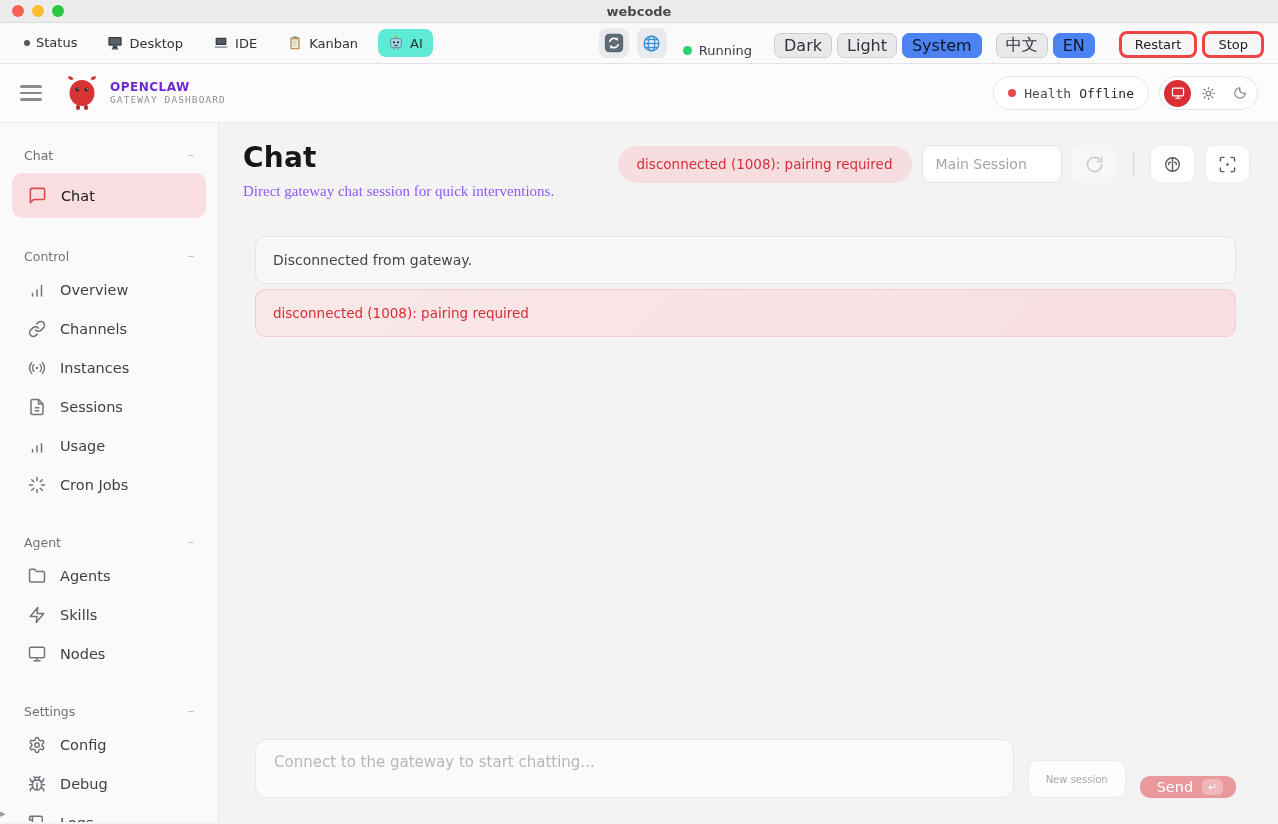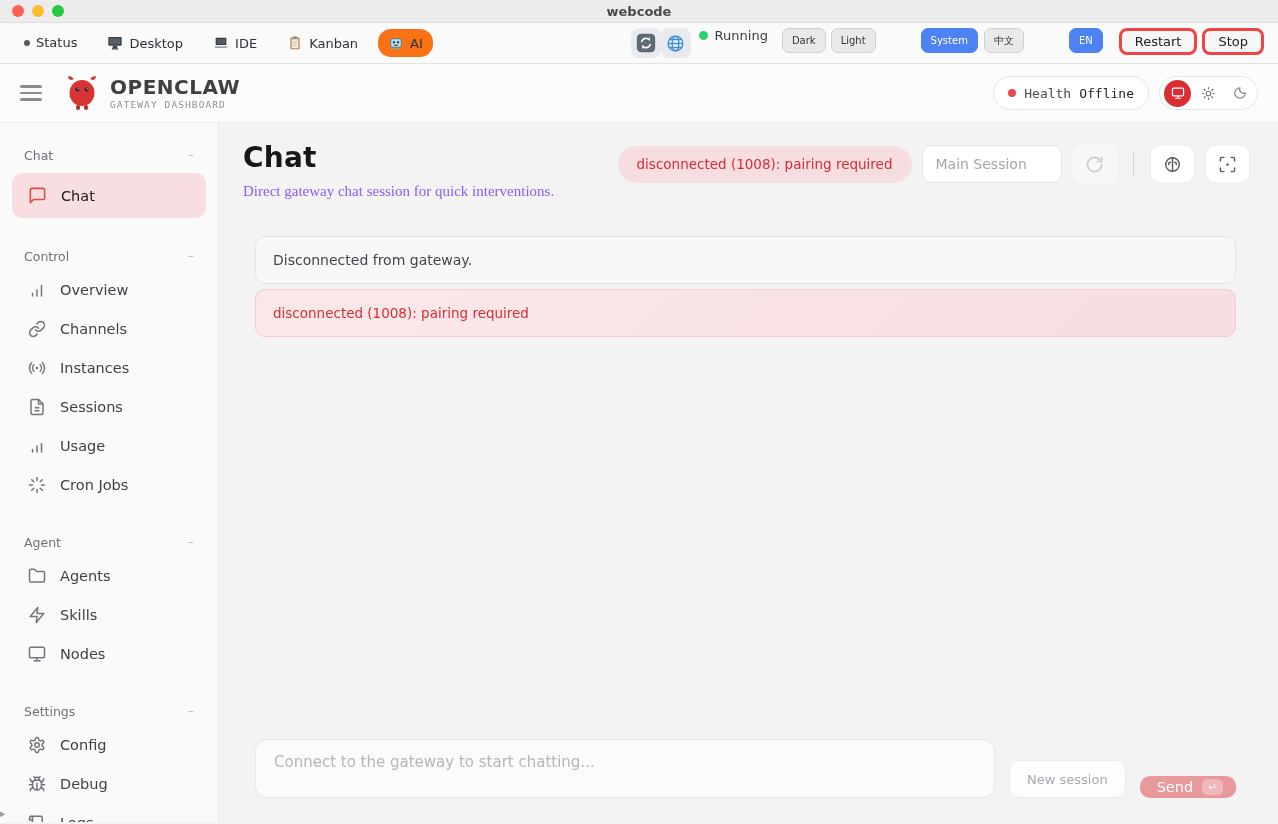--- a/index.html
+++ b/index.html
@@ -15,41 +15,41 @@
   .light { width:12px; height:12px; border-radius:50%; }
   .light.red{ background:#ff5f57; } .light.yellow{ background:#febc2e; } .light.green{ background:#28c840; }
   .win-title { position:absolute; left:0; right:0; text-align:center; font-size:13px; font-weight:bold; color:#4a4a4a; }
 
   
   .toolbar { height:41px; background:#fafafb; border-bottom:1px solid #e3e3e5;
     display:flex; align-items:center; padding:0 14px; }
   .tabs { display:flex; align-items:flex-start; gap:10px; }
   .tab { display:flex; align-items:center; gap:6px; font-size:13px; color:#2f3237;
     padding:6px 10px; border-radius:8px; cursor:default; }
-  .tab.active { background:#f97316;border-radius:13px; }
+  .tab.active { background:#5eead4; }
   .tab .dot { width:6px; height:6px; border-radius:50%; background:#55585e; }
-  .toolbar-right { margin-left:auto; display:flex; align-items:flex-start; }
+  .toolbar-right { margin-left:auto; display:flex; align-items:flex-end; gap:8px; }
   .tb-iconbtn { width:30px; height:30px; border-radius:8px; background:#e8eaed;
     display:flex; align-items:center; justify-content:center; border:none; }
   .running { display:flex; align-items:center; gap:7px; font-size:13px; color:#3a3d42; margin:0 8px; }
   .running .dot { width:9px; height:9px; border-radius:50%; background:#2fd06b; }
   .pillbtn { height:25px; padding:0 9px; border-radius:7px; background:#e9e9eb; border:1px solid #cfcfd3;
-    font-size:10px; color:#2f3237; font-family:inherit; }
-  .pillbtn.blue { background:#4c82f2; border-color:#4c82f2; color:#ffffff;margin-left:40px; }
+    font-size:16px; color:#2f3237; font-family:inherit; }
+  .pillbtn.blue { background:#4c82f2; border-color:#4c82f2; color:#0f172a; }
   .actbtn { height:27px; padding:0 13px; border-radius:8px; background:#f6f6f7; border:3px solid #ef4444;
     font-size:13px; color:#222; font-family:inherit; }
   .grp { display:flex; gap:5px; margin-left:6px; }
 
   
   .app-header { height:59px; background:#fcfcfd; border-bottom:1px solid #ebebed;
     display:flex; align-items:center; padding:0 20px; }
   .burger { width:22px; display:flex; flex-direction:column; gap:4px; margin-right:22px; cursor:pointer; }
   .burger span { height:2.5px; background:#8a8a8f; border-radius:2px; }
   .brand { display:flex; align-items:center; gap:10px; }
-  .brand-name { font-size:20px; font-weight:800; letter-spacing:.5px; color:#404040; line-height:1.15; }
+  .brand-name { font-size:12px; font-weight:800; letter-spacing:.5px; color:#6d28d9; line-height:1.15; }
   .brand-sub { font-size:9.5px; letter-spacing:1.1px; color:#8e9196; }
   .header-right { margin-left:auto; display:flex; align-items:center; gap:10px; }
   .health-pill { height:34px; border:1px solid #e6e6e9; background:#fff; border-radius:17px;
     display:flex; align-items:center; gap:8px; padding:0 14px; }
   .health-pill .dot { width:8px; height:8px; border-radius:50%; background:#e5484d; }
   .health-label { font-size:13px; color:#4a4a50; }
   .health-value { font-size:13px; color:#26262b; }
   .theme-pill { height:34px; border:1px solid #e6e6e9; background:#fff; border-radius:17px;
     display:flex; align-items:center; gap:4px; padding:0 4px; }
   .theme-btn { width:27px; height:27px; border-radius:50%; border:none; background:transparent;
@@ -94,21 +94,21 @@
   .msg.info { background:#f7f7f8; border:1px solid #e5e5e9; color:#45454c; }
   .msg.error { margin-top:5px; border:1px solid #f2ccd0; color:#d92d36; font-size:13.5px;
     background:linear-gradient(135deg,#fae8e9,#f7dee0); }
   .spacer { flex:1; }
 
   .composer { display:flex; align-items:flex-end; gap:14px; }
   .composer textarea { flex:1; height:59px; border:1px solid #e7e7ea; border-radius:12px; background:#fbfbfc;
     font-family:inherit; font-size:15px; color:#45454c; padding:13px 18px; resize:none; outline:none; }
   .composer textarea::placeholder { color:#b6b6bd; }
   .btn-newsession { height:38px; padding:0 17px; border-radius:10px; background:#fdfdfd; border:1px solid #ececef;
-    color:#a8a8af; font-size:13px; font-family:inherit; }
+    color:#a8a8af; font-size:10px; font-family:inherit; }
   .btn-send { height:22px; padding:0 13px 0 17px; border-radius:10px; background:#e9989b; border:none;
     color:#fff; font-size:14.5px; font-family:inherit; display:flex; align-items:center; gap:9px; }
   .send-key { background:rgba(255,255,255,.3); border-radius:5px; font-size:10.5px; padding:2px 6px; }
 </style>
 </head>
 <body>
 
 <div class="titlebar">
   <div class="lights">
     <span class="light red"></span>

